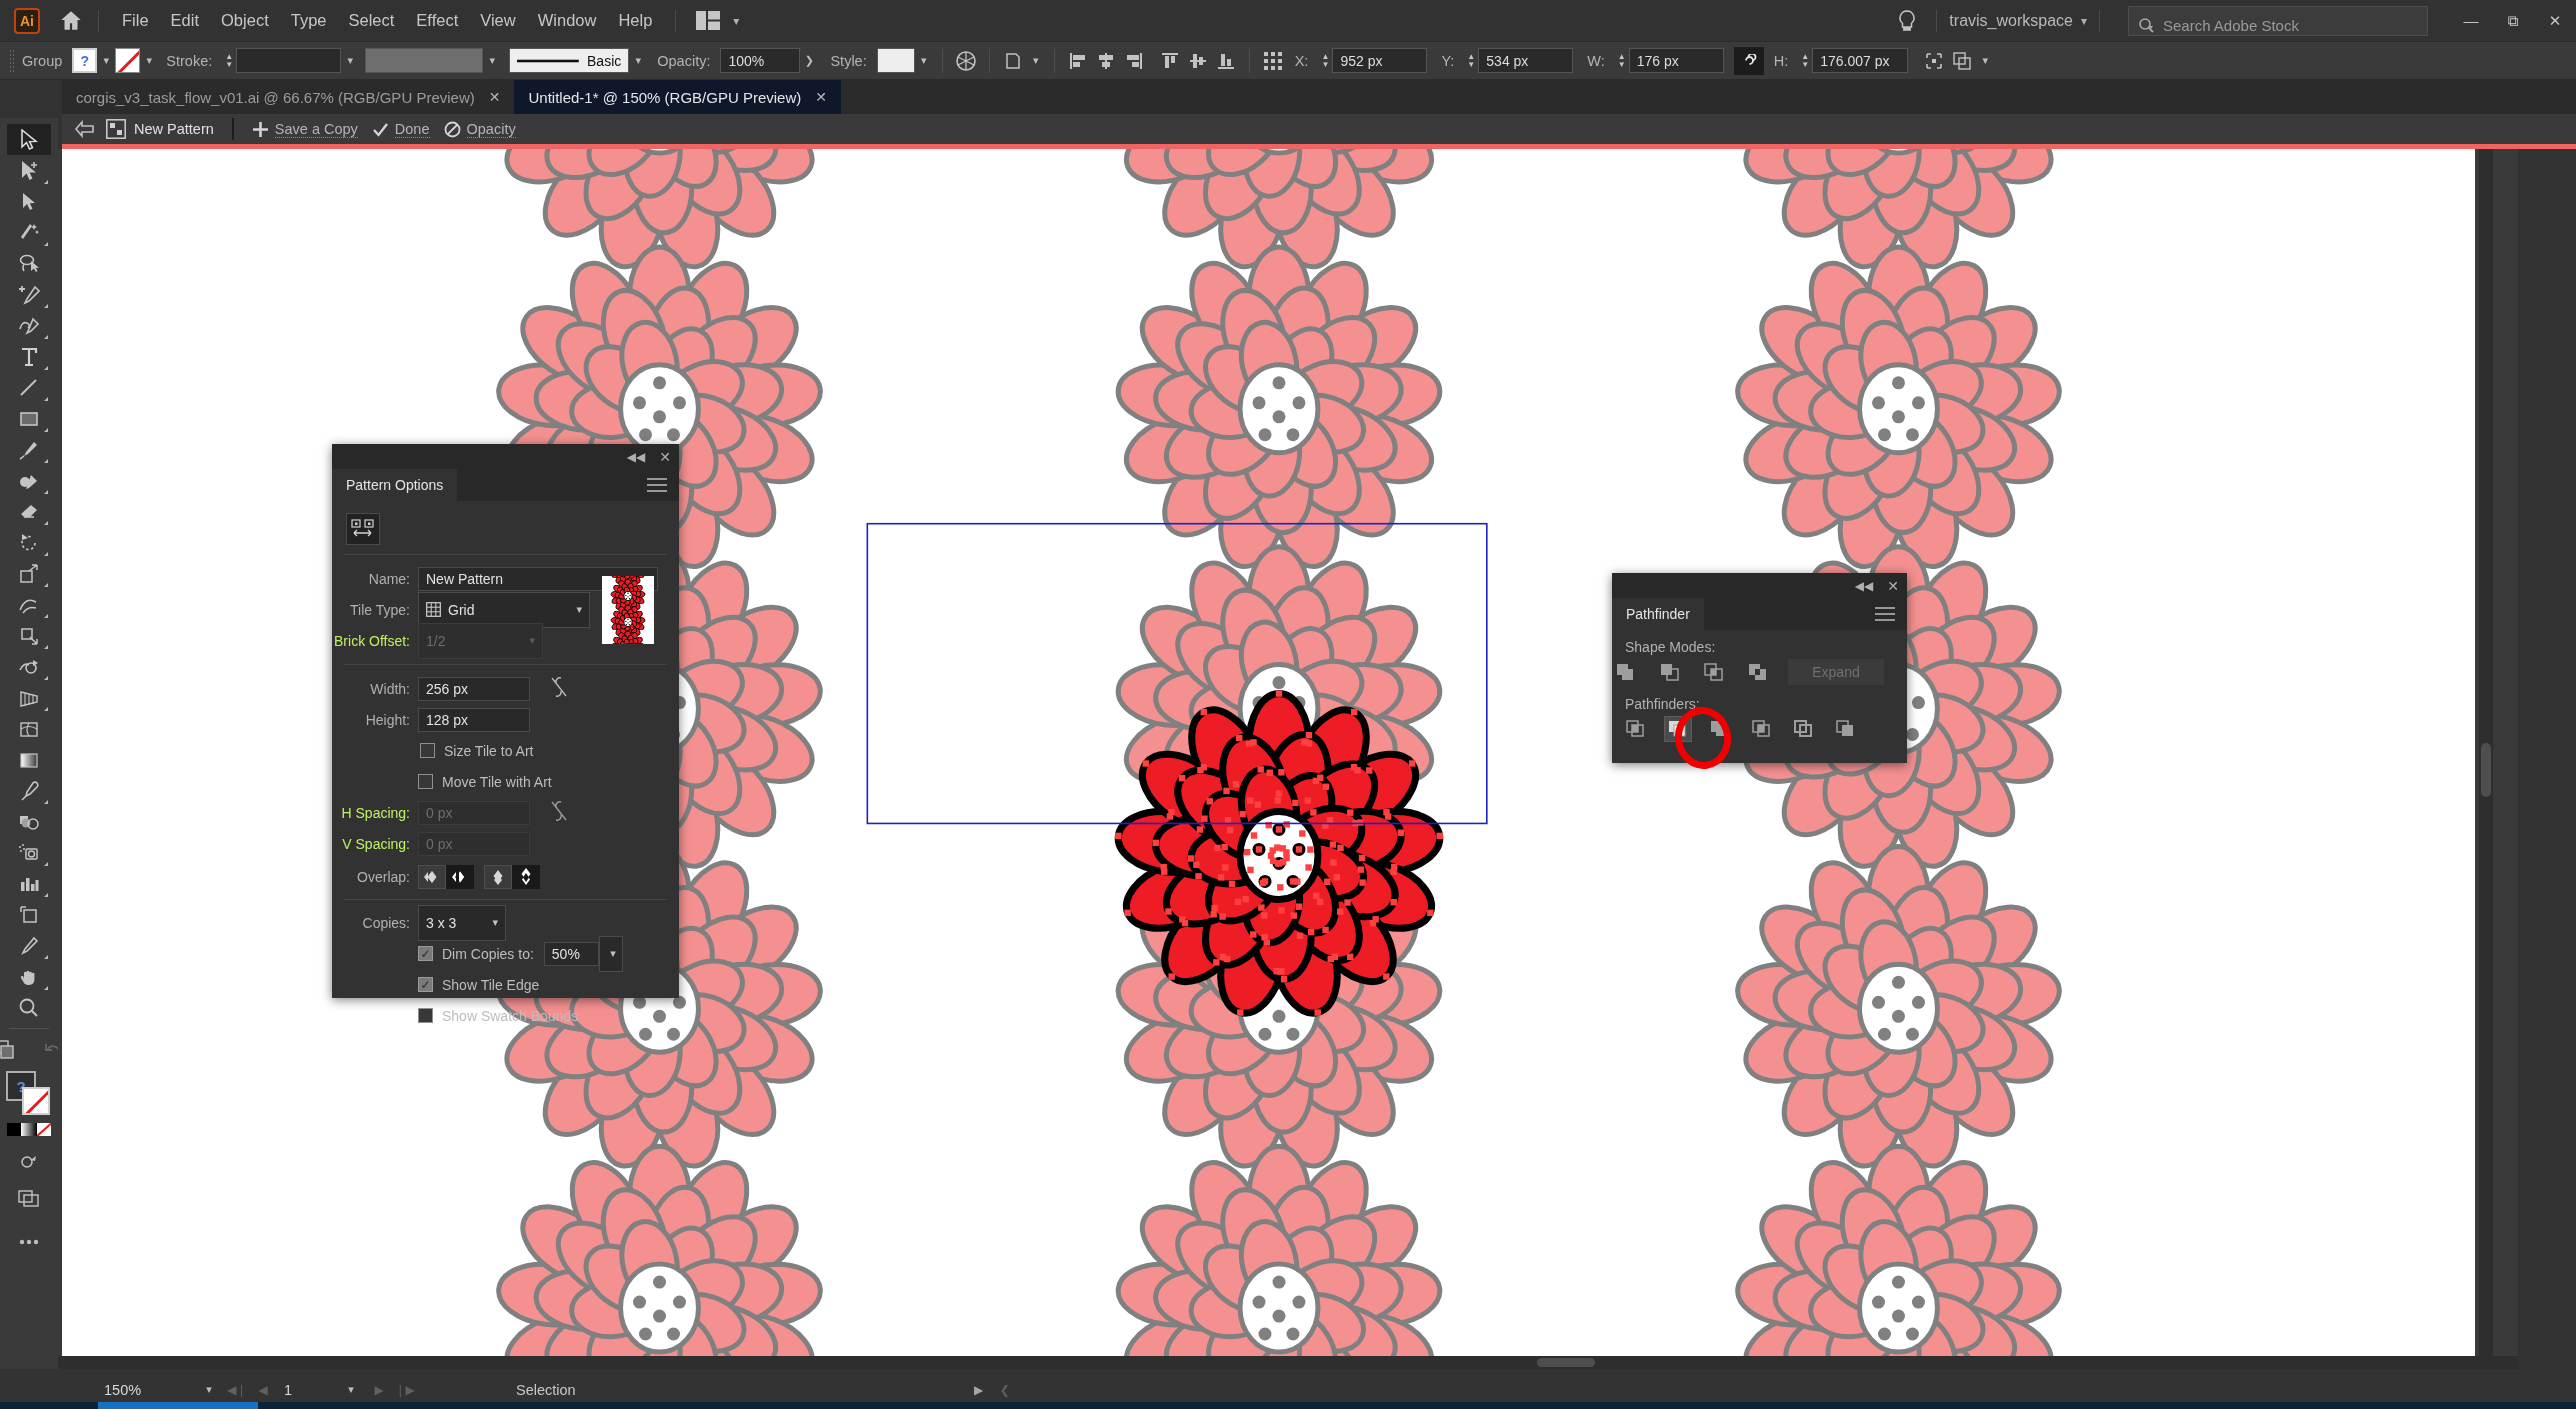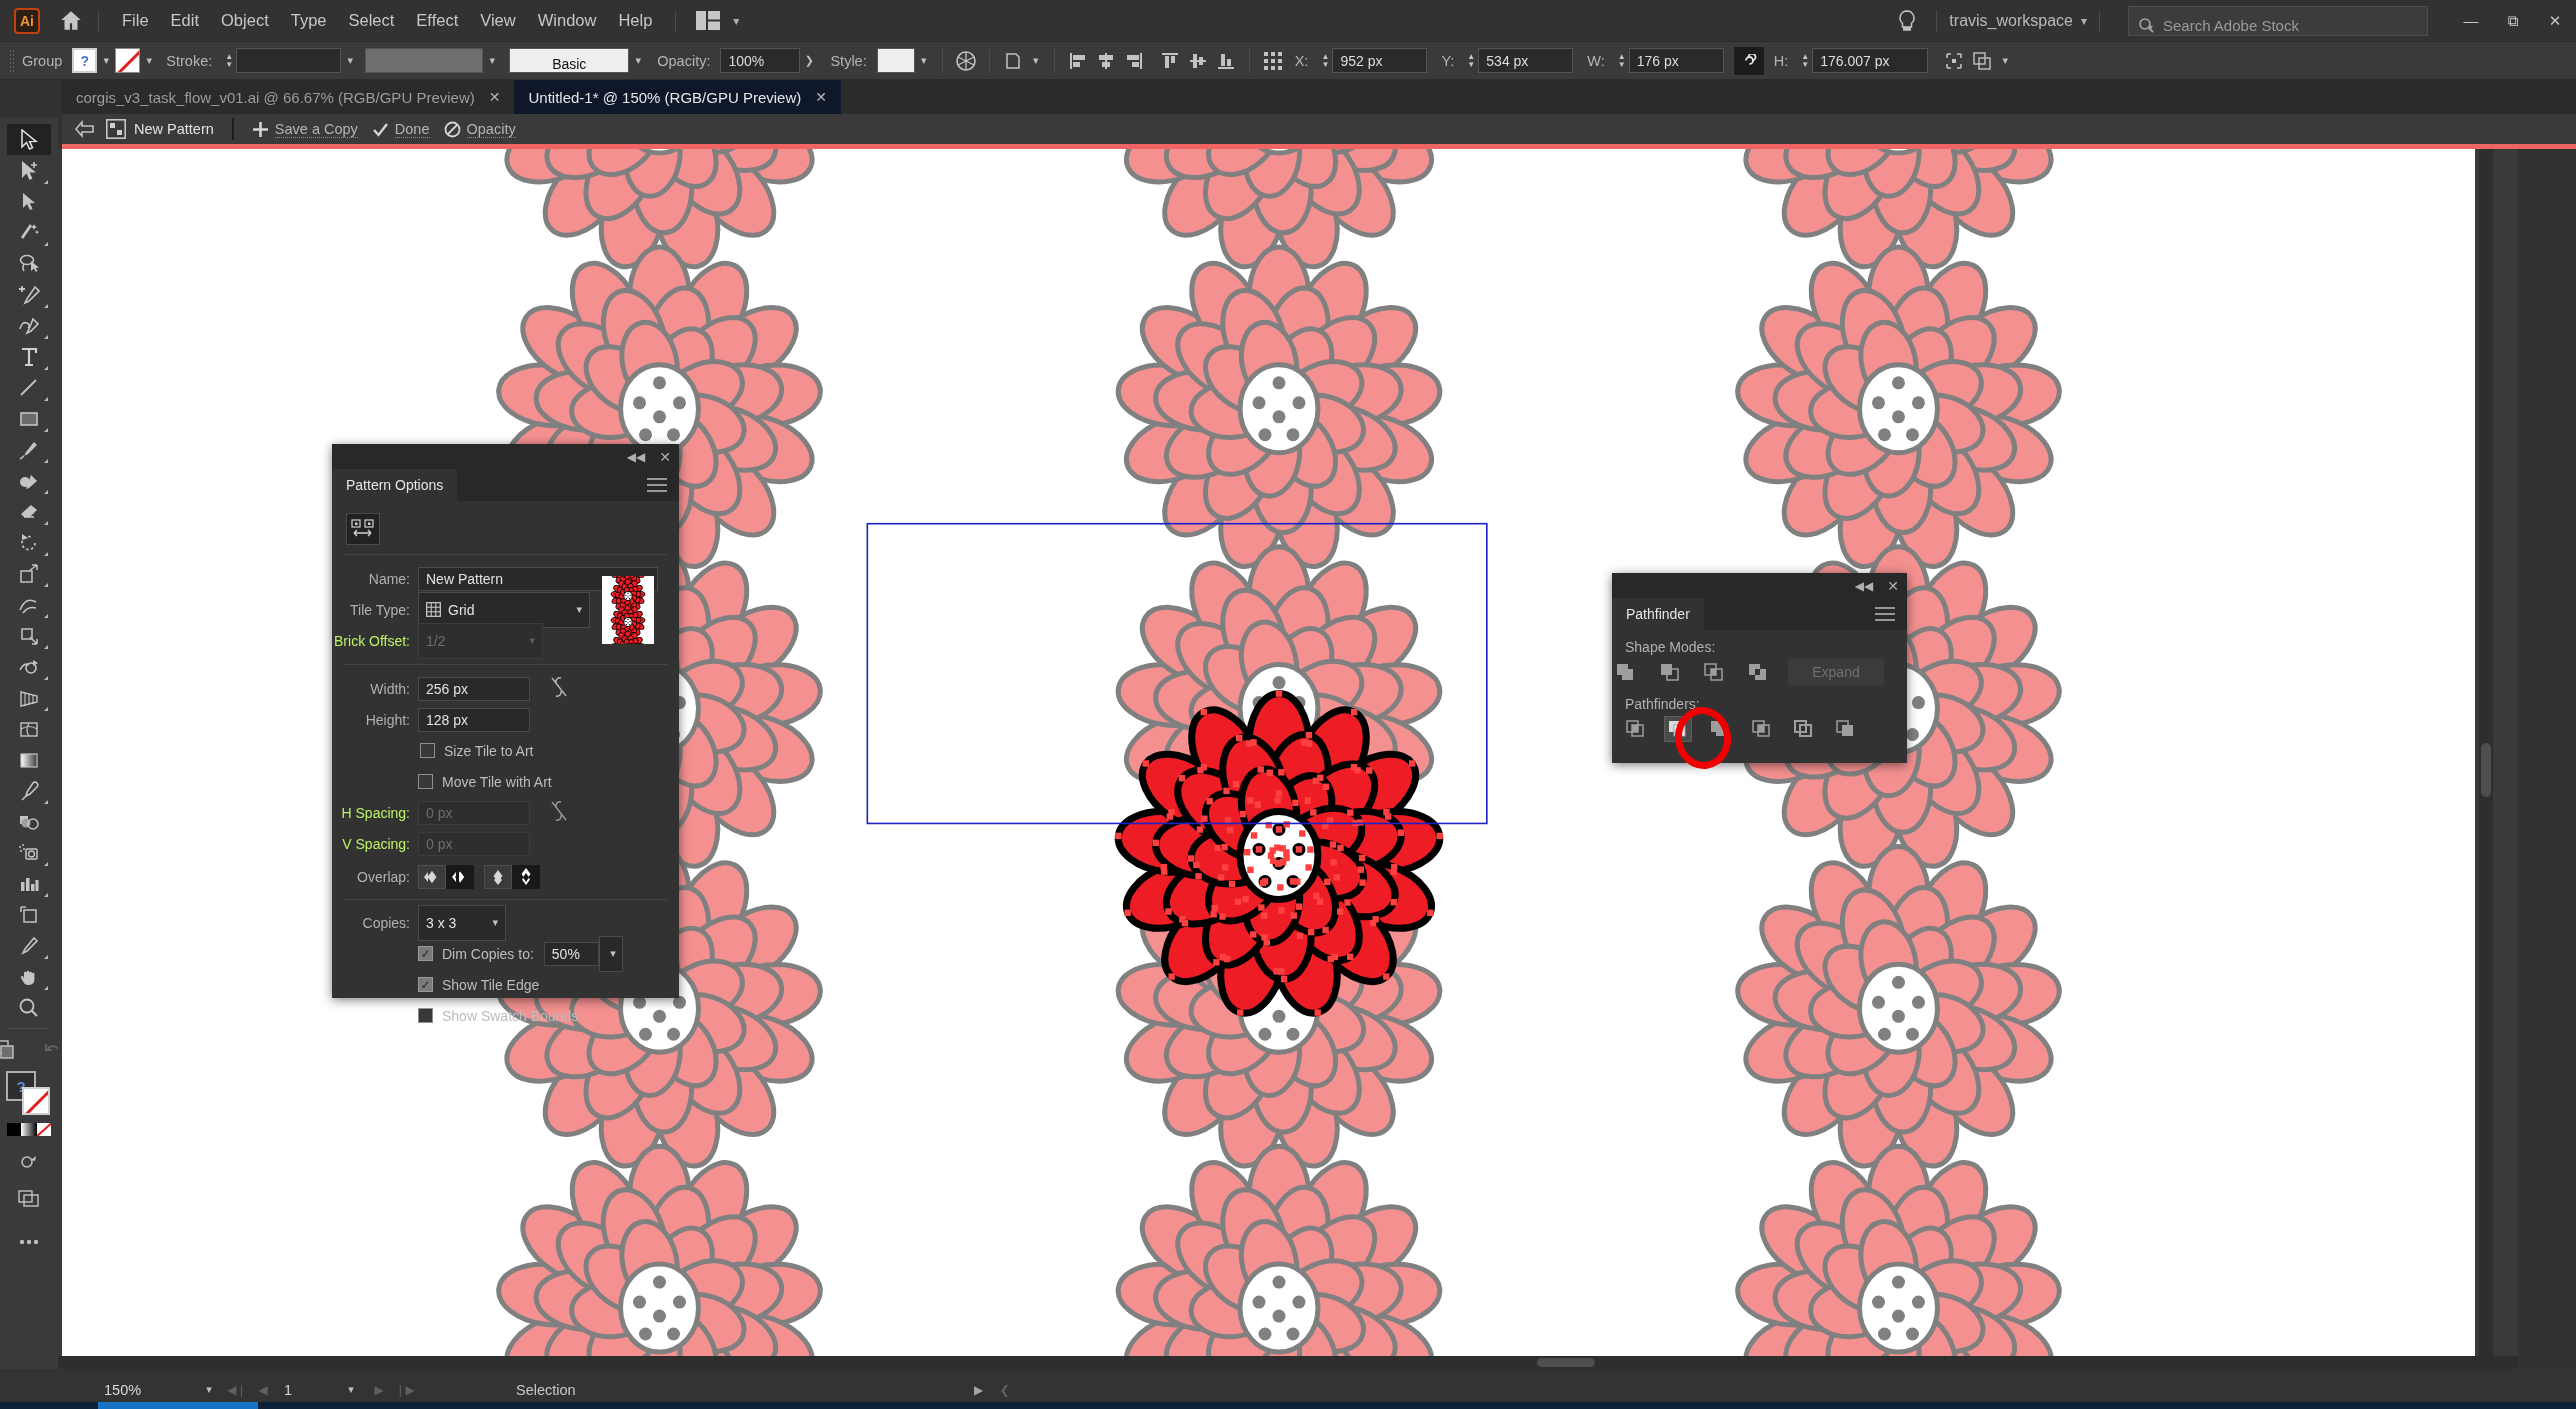--- a/index.html
+++ b/index.html
@@ -54,21 +54,21 @@
   .swatch-box { width:25px;height:25px;border:2px solid #cfcfcf;background:#fff;
     display:flex;align-items:center;justify-content:center; color:#4a6fd0; font-size:14px; font-weight:bold;}
   .swatch-none { width:25px;height:25px;border:1px solid #8a8a8a;background:#fff; position:relative; overflow:hidden;}
   .swatch-none:after{content:"";position:absolute;left:-4px;top:11px;width:36px;height:2.5px;background:#e02020;transform:rotate(-45deg);}
   .mini-chev { width:18px; height:25px; display:flex;align-items:center;justify-content:center;color:#bdbdbd;font-size:11px;}
   .spin { display:flex;flex-direction:column;align-items:center;justify-content:center;width:14px;color:#c6c6c6;font-size:8px;line-height:8px;}
   .field-dark { height:25px; background:#2a2a2a; border:1px solid #555; color:#ddd; font-size:14px;
     display:flex; align-items:center; padding:0 7px; }
   .field-gray { height:25px; background:#6e6e6e; border:1px solid #555; }
   .field-white { height:25px; background:#eee; border:1px solid #555; color:#111; font-size:14px;
-    display:flex;align-items:center; justify-content:flex-end; padding:0 7px; gap:8px;flex-direction:column;}
+    display:flex;align-items:center; justify-content:flex-end; padding:0 7px; gap:8px;}
   .cb-icon { width:28px;height:28px;display:flex;align-items:center;justify-content:center;}
   .sep { width:1px;height:24px;background:#4e4e4e;margin:0 9px;}
 
   
   #tabbar {
     position:absolute; left:62px; top:80px; width:2514px; height:34px; background:#2b2b2b;
     display:flex; align-items:stretch;
   }
   .tab { display:flex; align-items:center; padding:0 14px; font-size:15px; gap:14px; cursor:default;}
   .tab.inactive { background:#2b2b2b; color:#9c9c9c; }
@@ -341,21 +341,21 @@
   <div class="cb-icon" style="margin-left:10px;background:#1c1c1c;width:30px;height:28px">
     <svg width="20" height="13" viewBox="0 0 20 13">
         <path d="M7 6.5 a3.5 3.5 0 1 1 3.5 3.5 M13 6.5 a3.5 3.5 0 1 0 -3.5 -3.5" fill="none" stroke="#e8e8e8" stroke-width="1.8"></path>
       </svg>
   </div>
   <div class="cb-label" style="margin-left:10px">H:</div>
   <div class="spin">
       <span>▲</span>
       <span>▼</span>
     </div>
-  <div class="field-dark" style="width:116px">176.007 px</div>
+  <div class="field-dark" style="width:96px">176.007 px</div>
   <div class="cb-icon" style="margin-left:12px">
     <svg width="20" height="20" viewBox="0 0 20 20">
         <path d="M3 3 h4 M3 3 v4 M17 3 h-4 M17 3 v4 M3 17 h4 M3 17 v-4 M17 17 h-4 M17 17 v-4" stroke="#c2c2c2" stroke-width="1.6" fill="none"></path>
         <rect x="8" y="8" width="4" height="4" fill="#c2c2c2"></rect>
       </svg>
   </div>
   <div class="cb-icon">
     <svg width="18" height="18" viewBox="0 0 18 18">
         <rect x="1" y="1" width="11" height="11" fill="none" stroke="#c2c2c2" stroke-width="1.4"></rect>
         <rect x="6" y="6" width="11" height="11" fill="none" stroke="#c2c2c2" stroke-width="1.4"></rect>

